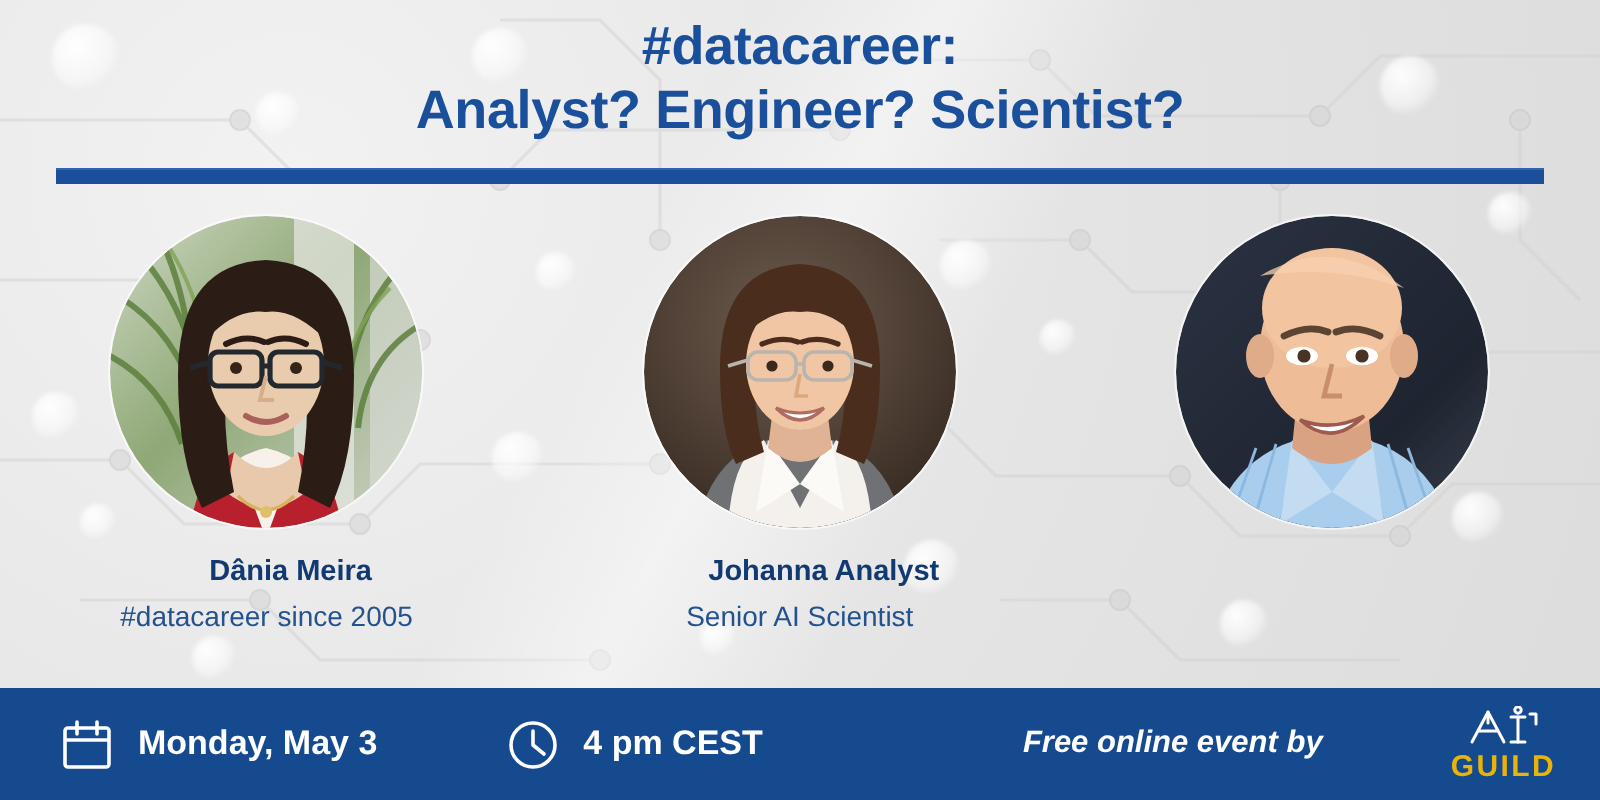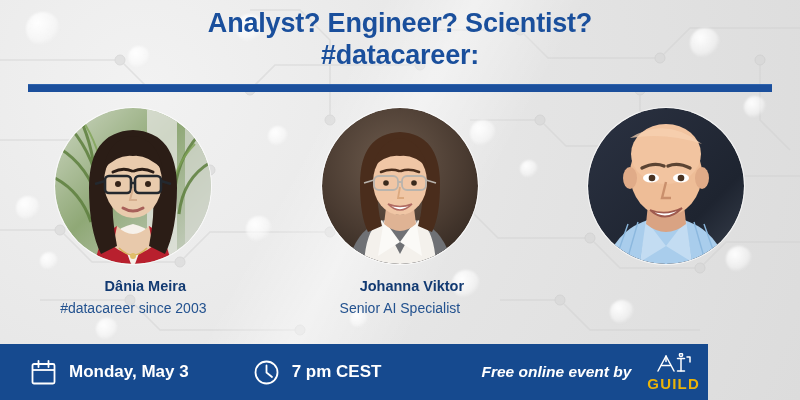--- a/index.html
+++ b/index.html
@@ -115,21 +115,21 @@
     font-size: 14px;
     line-height: 1.15;
     text-align: center;
   }
 
   
   .footer {
     position: absolute;
     left: 0;
     top: 344px;
-    width: 708px;
+    width: 800px;
     height: 56px;
     background: #164a8f;
     display: flex;
     align-items: center;
   }
   .f-item {
     display: flex;
     align-items: center;
     color: #ffffff;
   }
@@ -139,21 +139,22 @@
   .f-label {
     margin-left: 12px;
     font-size: 17px;
     font-weight: bold;
     white-space: nowrap;
   }
   .f-by {
     margin-left: auto;
     display: flex;
     align-items: center;
-    margin-right: 8px;
+    margin-right: 22px;
+    gap: 48px;
   }
   .f-by-text {
     color: #ffffff;
     font-size: 15.5px;
     font-style: italic;
     font-weight: bold;
     white-space: nowrap;
   }
   .logo {
     margin-left: 16px;
@@ -235,22 +236,22 @@
     <div class="bokeh" style="left:452px; top:270px; width:28px; height:28px;"></div>
     <div class="bokeh" style="left:640px; top:216px; width:20px; height:20px;"></div>
     <div class="bokeh" style="left:726px; top:246px; width:26px; height:26px;"></div>
     <div class="bokeh" style="left:96px;  top:318px; width:22px; height:22px;"></div>
     <div class="bokeh" style="left:350px; top:310px; width:18px; height:18px;"></div>
     <div class="bokeh" style="left:610px; top:300px; width:24px; height:24px;"></div>
   </div>
   <div class="bg-sheen"></div>
 
   <div class="header">
+    <div class="title-line l1">#datacareer:</div>
     <div class="title-line l2">Analyst? Engineer? Scientist?</div>
-    <div class="title-line l1">#datacareer:</div>
   </div>
   <div class="rule"></div>
 
   <div class="speakers">
 
     <div class="speaker">
       <div class="portrait">
         <svg width="156" height="156" viewBox="0 0 156 156">
           <defs>
             <clipPath id="c1">
@@ -306,21 +307,21 @@
             <circle cx="93" cy="76" r="3" fill="#342318"></circle>
             <path d="M78 80 l-3 12 h7" stroke="#d5ae8e" stroke-width="2" fill="none"></path>
             <path d="M68 100 q10 6 20 0" stroke="#a8605a" stroke-width="3" fill="none" stroke-linecap="round"></path>
 
             <path d="M64 140 q14 14 28 0" stroke="#d8b25c" stroke-width="1.6" fill="none"></path>
             <circle cx="78" cy="148" r="3" fill="#e0be6a"></circle>
           </g>
         </svg>
       </div>
       <div class="sp-name">Dânia Meira</div>
-      <div class="sp-role">#datacareer since 2003</div>
+      <div class="sp-role">#datacareer since 2005</div>
     </div>
 
     <div class="speaker">
       <div class="portrait">
         <svg width="156" height="156" viewBox="0 0 156 156">
           <defs>
             <clipPath id="c2">
                 <circle cx="78" cy="78" r="78"></circle>
               </clipPath>
             <radialGradient id="p2bg" cx="45%" cy="35%" r="78%">
@@ -358,22 +359,22 @@
                 <path d="M104 72 l10 3"></path>
             </g>
             <circle cx="64" cy="75" r="2.8" fill="#3a2a1c"></circle>
             <circle cx="92" cy="75" r="2.8" fill="#3a2a1c"></circle>
             <path d="M78 79 l-2 11 h6" stroke="#dca97f" stroke-width="1.8" fill="none"></path>
 
             <path d="M66 96 q12 12 24 0 q-12 5 -24 0z" fill="#ffffff" stroke="#b06b62" stroke-width="1.6"></path>
           </g>
         </svg>
       </div>
-      <div class="sp-name">Johanna Viktor</div>
-      <div class="sp-role">Senior AI Specialist</div>
+      <div class="sp-name">Johanna Analyst</div>
+      <div class="sp-role">Senior AI Scientist</div>
     </div>
 
     <div class="speaker">
       <div class="portrait">
         <svg width="156" height="156" viewBox="0 0 156 156">
           <defs>
             <clipPath id="c3">
                 <circle cx="78" cy="78" r="78"></circle>
               </clipPath>
             <linearGradient id="p3bg" x1="0" y1="0" x2="1" y2="1">
@@ -439,21 +440,21 @@
       <span class="f-label">Monday, May 3</span>
     </div>
 
     <div class="f-item f-time">
       <span class="f-icon">
         <svg width="27" height="27" viewBox="0 0 27 27">
           <circle cx="13.5" cy="13.5" r="11" fill="none" stroke="#ffffff" stroke-width="1.8"></circle>
           <path d="M13.5 6.5 V13.5 L19 18" fill="none" stroke="#ffffff" stroke-width="1.8" stroke-linecap="round" stroke-linejoin="round"></path>
         </svg>
       </span>
-      <span class="f-label">7 pm CEST</span>
+      <span class="f-label">4 pm CEST</span>
     </div>
 
     <div class="f-by">
       <span class="f-by-text">Free online event by</span>
       <span class="logo">
         <span class="logo-mark">
           <svg width="40" height="20" viewBox="0 0 40 20">
             <g fill="none" stroke="#ffffff" stroke-width="1.5" stroke-linejoin="round" stroke-linecap="round">
               <path d="M4 18 L12 3 L20 18"></path>
               <path d="M7.5 12.5 H16.5"></path>

